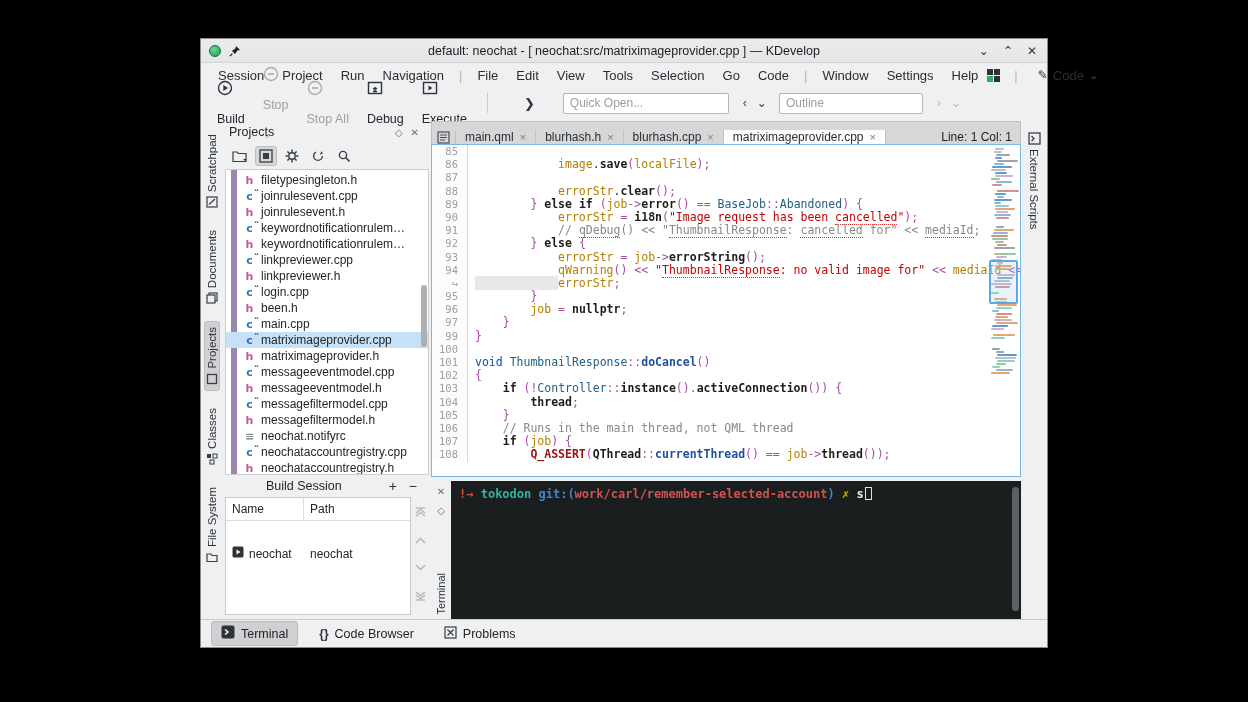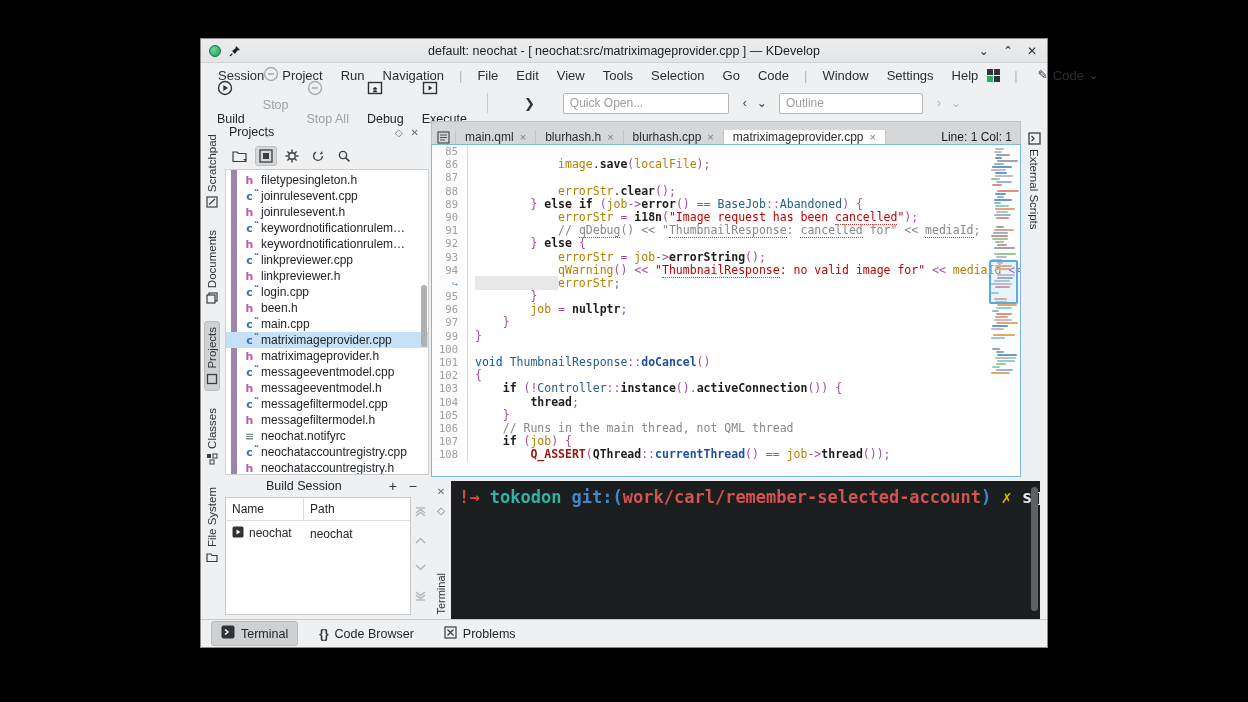--- a/index.html
+++ b/index.html
@@ -67,21 +67,21 @@
 
   .bseq-head { height:22px; display:flex; align-items:center; padding:0 6px 0 2px; }
   .bseq-title { flex:1; text-align:center; font-size:12.5px; color:#232629; }
   .bseq-btn { font-size:14px; color:#2f3338; padding:0 6px; }
   .bseq-body { height:118px; display:flex; margin:0 0 4px 2px; }
   .bseq-table { flex:1; background:#fff; border:1px solid #c8c9ca; font-size:12px; color:#232629; }
   .bs-hrow { display:flex; border-bottom:1px solid #dcdddd; }
   .bs-hcell { padding:4px 6px; }
   .bs-hcell.c1 { width:78px; border-right:1px solid #dcdddd; }
   .bs-row { display:flex; align-items:center; }
-  .bs-cell { padding:5px 6px; display:flex; align-items:flex-start; gap:5px; }
+  .bs-cell { padding:5px 6px; display:flex; align-items:center; gap:5px;margin-top:20px; }
   .bs-cell.c1 { width:78px; }
   .bseq-arrows { width:18px; display:flex; flex-direction:column; align-items:center; justify-content:space-between; padding:10px 0 14px; }
   .bseq-arrows svg { display:block; }
 
   
   .editorcol { flex:1; display:flex; flex-direction:column; min-width:0; padding-top:2px; }
   .tabbar { height:23px; display:flex; align-items:flex-end; background:#d6d7d8; border:1px solid #bfc0c1; border-bottom:none; flex:none; }
   .tabbar-icon { width:24px; display:flex; align-items:center; justify-content:center; border-right:1px solid #c2c3c4; }
   .etab { display:flex; align-items:center; gap:6px; padding:0 9px; font-size:12px; color:#2b2e31; border-right:1px solid #c2c3c4; }
   .etab .x { color:#7c8084; font-size:11px; }
@@ -102,21 +102,21 @@
   .tk-wf{background:#e8e8e8}
   .minimap { position:absolute; right:3px; top:3px; width:26px; height:240px; }
   .mm-bar { height:2px; margin-bottom:1px; border-radius:1px; }
   .mm-view { position:absolute; left:-2px; right:-1px; height:44px; border:2px solid #5aaade; background:rgba(150,200,235,.22); border-radius:2px; }
 
   .splitter { height:4px; flex:none; }
   .terminalrow { flex:1; display:flex; min-height:0; }
   .termstrip { width:20px; flex:none; display:flex; flex-direction:column; align-items:center; padding:5px 0 4px; }
   .ts-ico { color:#6d7175; font-size:10px; margin-bottom:8px; }
   .ts-label { margin-top:auto; writing-mode:vertical-rl; transform:rotate(180deg); font-size:11px; color:#2f3338; }
-  .terminal { flex:1; background:#1b1e1f; position:relative; font-family:"DejaVu Sans Mono","Liberation Mono",monospace; font-size:17px; }
+  .terminal { flex:1; background:#1b1e1f; position:relative; font-family:"DejaVu Sans Mono","Liberation Mono",monospace; font-size:12px; }
   .prompt { padding:6px 0 0 8px; font-weight:bold; white-space:pre; }
   .cursor { display:inline-block; width:7px; height:13px; border:1px solid #dfe2e4; vertical-align:-2px; margin-left:1px; }
   .term-sb { position:absolute; right:2px; top:6px; bottom:8px; width:7px; background:#5d6163; border-radius:4px; }
 
   
   .statusbar { height:28px; flex:none; border-top:1px solid #c9cacb; display:flex; align-items:center; gap:12px; padding:0 10px; }
   .sb-item { display:flex; align-items:center; gap:6px; font-size:12.5px; color:#232629; padding:3px 9px; border-radius:3px; }
   .sb-item.active { background:#cfd0d2; border:1px solid #b9babc; }
   .braces-glyph { font-size:12px; font-weight:bold; color:#2f3338; }
 </style>

